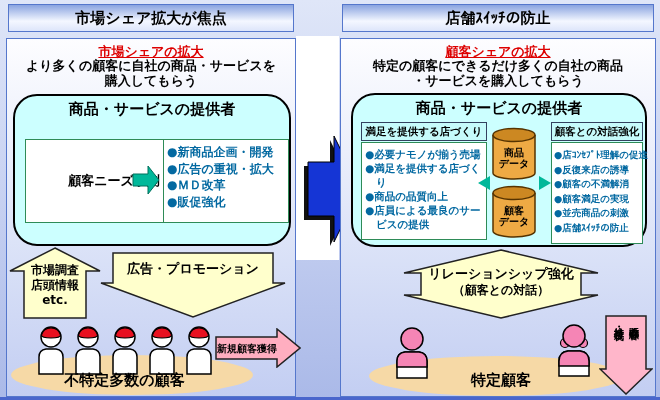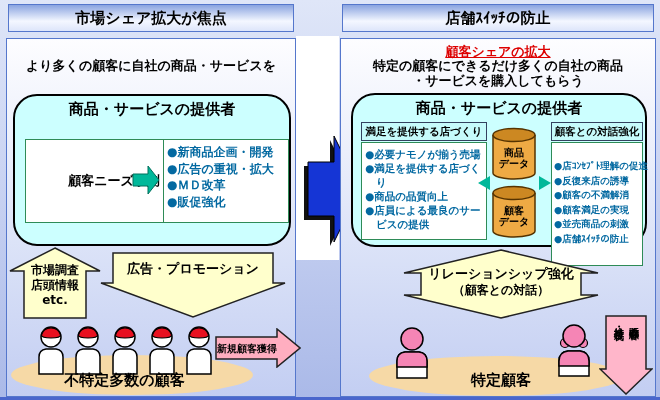--- a/index.html
+++ b/index.html
@@ -45,22 +45,24 @@
   <div class="white-gap"></div>
 
   <div class="hdr" style="left:8px;width:284px;">
     <span>市場シェア拡大が焦点</span>
   </div>
   <div class="hdr" style="left:342px;width:310px;">
     <span>店舗ｽｲｯﾁの防止</span>
   </div>
 
   <div class="panel" style="left:6px;width:288px;">
+    <div class="focus-red">市場シェアの拡大</div>
     <div class="desc">
       <div>より多くの顧客に自社の商品・サービスを</div>
+      <div>購入してもらう</div>
     </div>
 
     <div class="provider" style="left:6px;top:55px;width:274px;height:148px;">
       <div class="provider-title">商品・サービスの提供者</div>
       <div class="gbox center-flex" style="left:10px;top:43px;width:104px;height:82px;font-size:13px;font-weight:bold;padding-left:36px;">
         <span>顧客ニーズ予測</span>
       </div>
       <div class="arrow-wrap" style="left:117px;top:69px;width:28px;height:30px;">
         <svg width="28" height="30" viewBox="0 0 28 30">
           <polygon points="1,9 16,9 16,1 27,15 16,29 16,21 1,21" fill="#00b89a" stroke="#00705c" stroke-width="1"></polygon>
@@ -165,21 +167,21 @@
           <div>データ</div>
         </div>
       </div>
 
       <div class="teal" style="left:125px;top:81px;width:12px;height:14px;clip-path:polygon(100% 0,100% 100%,0 50%);"></div>
       <div class="teal" style="left:186px;top:81px;width:12px;height:14px;clip-path:polygon(0 0,100% 50%,0 100%);"></div>
 
       <div class="col-hdr" style="left:198px;top:27px;width:90px;height:17px;font-size:10.5px;">
         <span>顧客との対話強化</span>
       </div>
-      <div class="gbox bullets" style="left:198px;top:47px;width:86px;height:90px;padding:16px 2px;font-size:9.5px;line-height:14.5px;white-space:nowrap;">
+      <div class="gbox bullets" style="left:198px;top:47px;width:86px;height:90px;padding:5px 2px;font-size:9.5px;line-height:14.5px;white-space:nowrap;">
         <div>●店ｺﾝｾﾌﾟﾄ理解の促進</div>
         <div>●反復来店の誘導</div>
         <div>●顧客の不満解消</div>
         <div>●顧客満足の実現</div>
         <div>●並売商品の刺激</div>
         <div>●店舗ｽｲｯﾁの防止</div>
       </div>
     </div>
 
     <div class="arrow-wrap" style="left:60px;top:210px;width:200px;height:70px;">

